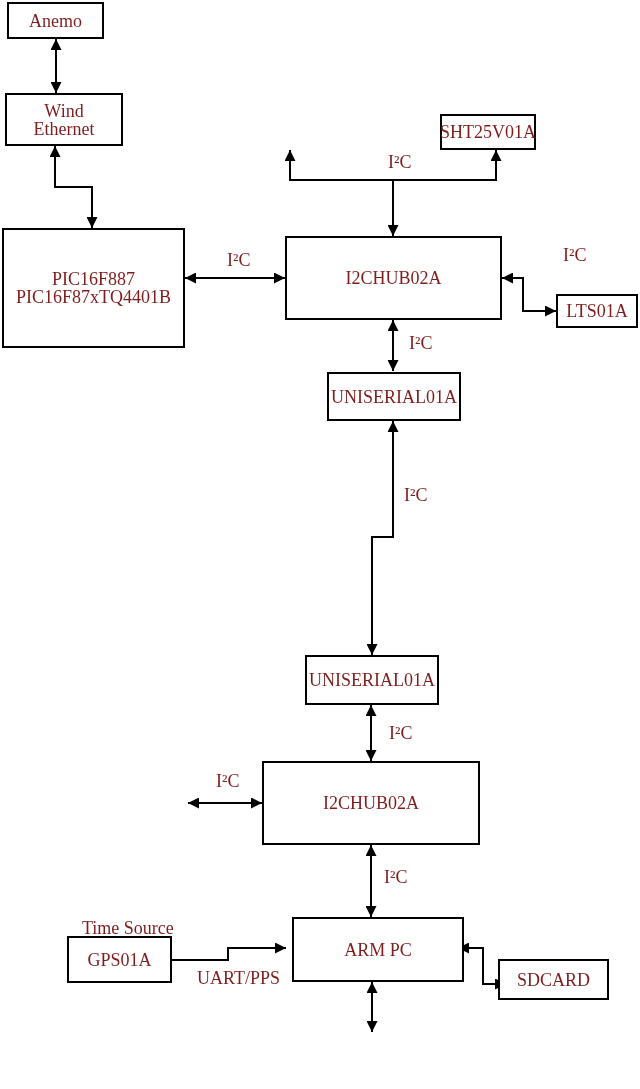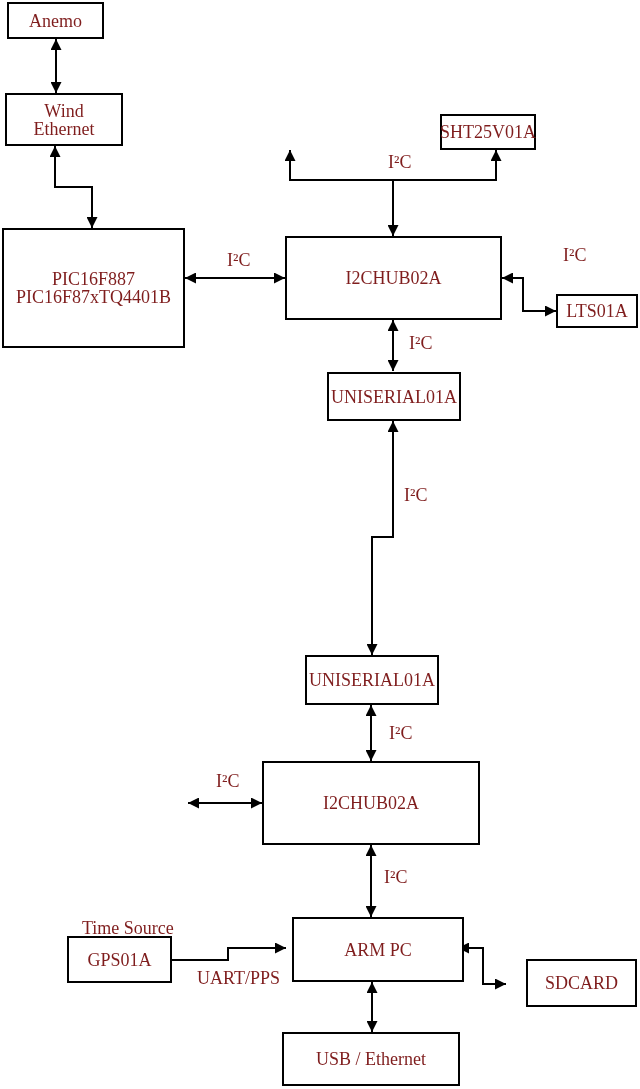--- a/index.html
+++ b/index.html
@@ -99,27 +99,24 @@
 
 
   <div class="node" style="left:67px;top:936px;width:105px;height:47px;align-items:center;">
     <span>GPS01A</span>
   </div>
 
   <div class="node" style="left:286px;top:917px;width:172px;height:65px;margin-left:6px;">
     <span>ARM PC</span>
   </div>
 
-  <div class="node" style="left:526px;top:959px;width:111px;height:48px;">
+  <div class="node" style="left:498px;top:959px;width:111px;height:41px;">
     <span>SDCARD</span>
   </div>
 
-  <div class="node" style="left:282px;top:1032px;width:178px;height:54px;">
-    <span>USB / Ethernet</span>
-  </div>
 
   <div class="edge-label" style="left:388px;top:155px;">I²C</div>
   <div class="edge-label" style="left:227px;top:253px;">I²C</div>
   <div class="edge-label" style="left:563px;top:248px;">I²C</div>
   <div class="edge-label" style="left:409px;top:336px;">I²C</div>
   <div class="edge-label" style="left:404px;top:488px;">I²C</div>
   <div class="edge-label" style="left:389px;top:726px;">I²C</div>
   <div class="edge-label" style="left:216px;top:774px;">I²C</div>
   <div class="edge-label" style="left:384px;top:870px;">I²C</div>
   <div class="edge-label" style="left:82px;top:909px;margin-top:12px;">Time Source</div>

